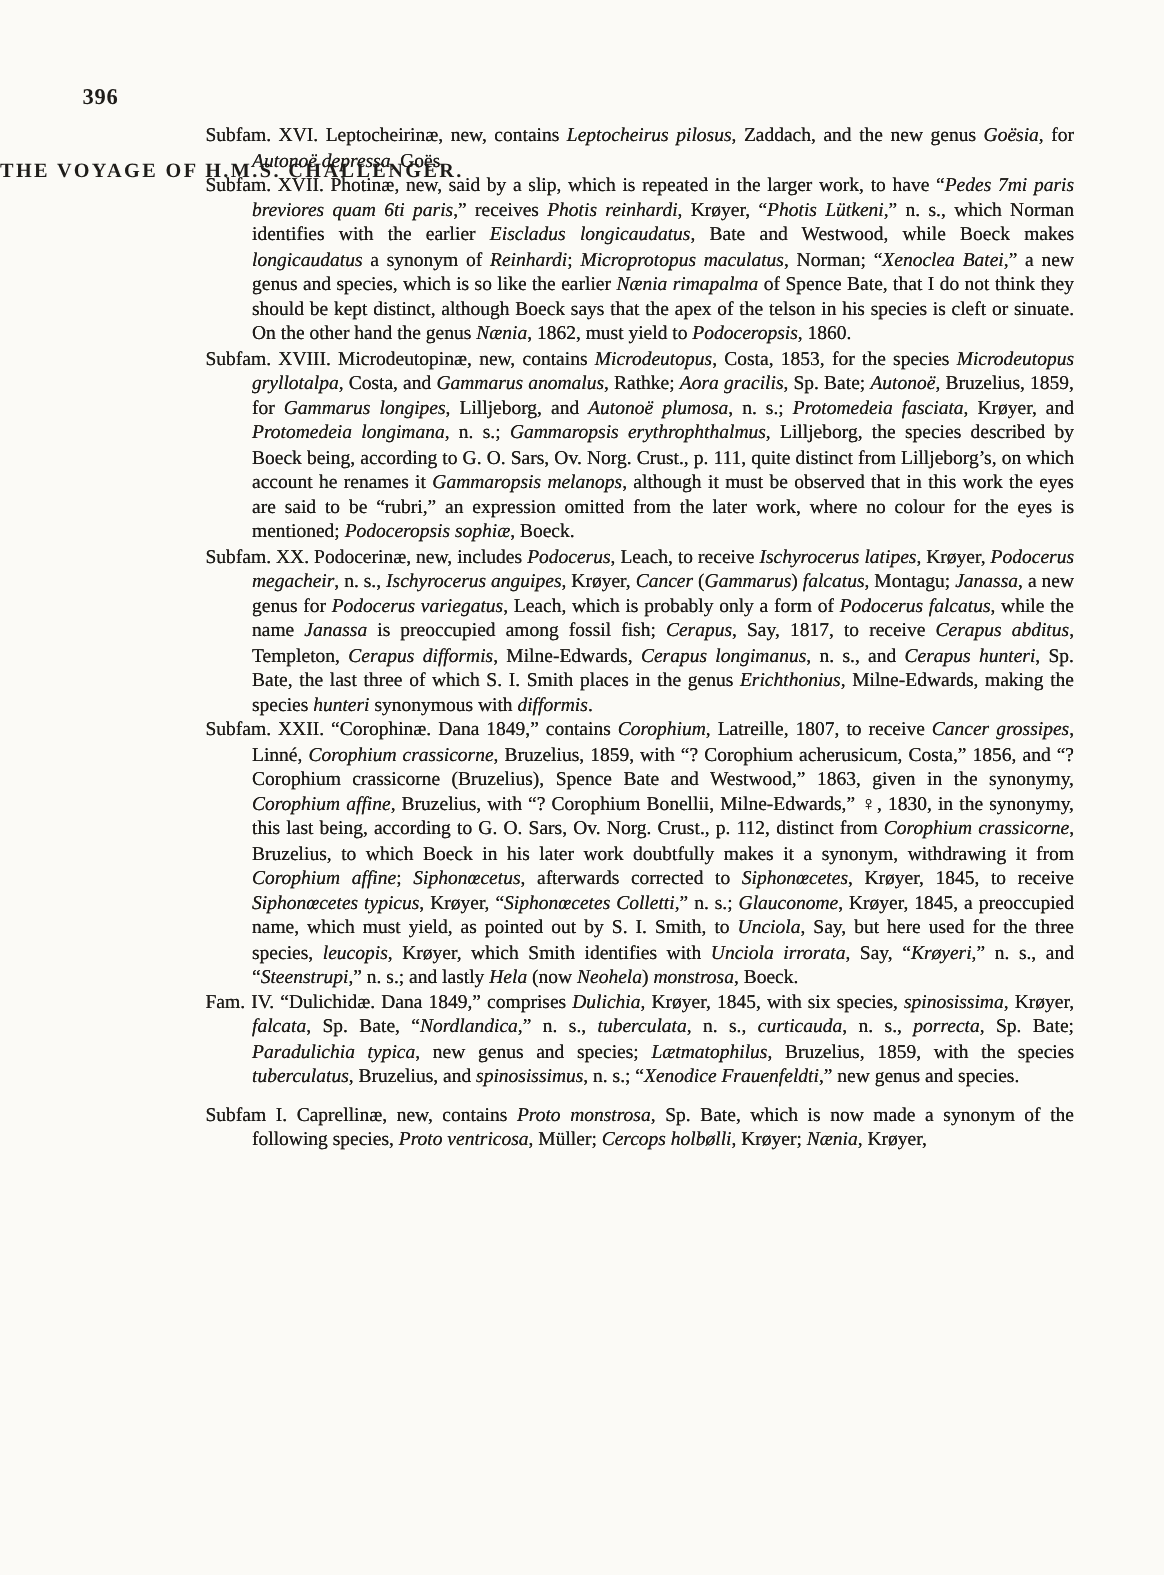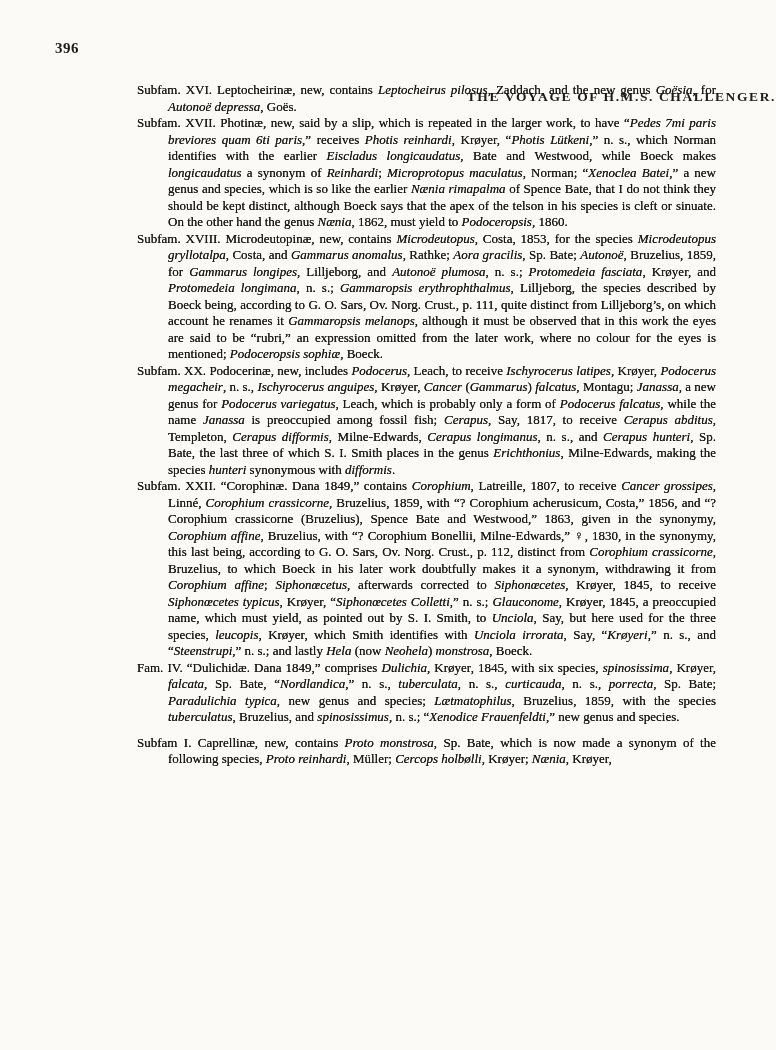--- a/index.html
+++ b/index.html
@@ -13,24 +13,24 @@
     height: 1050px;
     margin: 0 auto;
     background: var(--paper, #fbfaf6);
     color: var(--ink, #1e1c19);
     font-family: "Liberation Serif", "DejaVu Serif", serif;
     overflow: hidden;
     box-sizing: border-box;
   }
   .running-head {
     position: absolute;
-    top: 41px;
+    top: 58px;
     left: 0;
     right: 0;
-    text-align: right;
+    text-align: left;
     font-size: 13.5px;
     letter-spacing: 1.6px;
     font-weight: bold;
     color: var(--ink, #1e1c19);
   }
   .page-number {
     position: absolute;
     left: 55px;
     top: -1px;
     font-size: 15px;
@@ -73,16 +73,16 @@
     <span class="head-title">THE VOYAGE OF H.M.S. CHALLENGER.</span>
   </div>
 
   <div class="body-text">
     <p class="para">Subfam. XVI. Leptocheirinæ, new, contains <i>Leptocheirus pilosus</i>, Zaddach, and the new genus <i>Goësia</i>, for <i>Autonoë depressa</i>, Goës.</p>
     <p class="para">Subfam. XVII. Photinæ, new, said by a slip, which is repeated in the larger work, to have “<i>Pedes 7mi paris breviores quam 6ti paris</i>,” receives <i>Photis reinhardi</i>, Krøyer, “<i>Photis Lütkeni</i>,” n. s., which Norman identifies with the earlier <i>Eiscladus longicaudatus</i>, Bate and Westwood, while Boeck makes <i>longicaudatus</i> a synonym of <i>Reinhardi</i>; <i>Microprotopus maculatus</i>, Norman; “<i>Xenoclea Batei</i>,” a new genus and species, which is so like the earlier <i>Nænia rimapalma</i> of Spence Bate, that I do not think they should be kept distinct, although Boeck says that the apex of the telson in his species is cleft or sinuate. On the other hand the genus <i>Nænia</i>, 1862, must yield to <i>Podoceropsis</i>, 1860.</p>
     <p class="para">Subfam. XVIII. Microdeutopinæ, new, contains <i>Microdeutopus</i>, Costa, 1853, for the species <i>Microdeutopus gryllotalpa</i>, Costa, and <i>Gammarus anomalus</i>, Rathke; <i>Aora gracilis</i>, Sp. Bate; <i>Autonoë</i>, Bruzelius, 1859, for <i>Gammarus longipes</i>, Lilljeborg, and <i>Autonoë plumosa</i>, n. s.; <i>Protomedeia fasciata</i>, Krøyer, and <i>Protomedeia longimana</i>, n. s.; <i>Gammaropsis erythrophthalmus</i>, Lilljeborg, the species described by Boeck being, according to G. O. Sars, Ov. Norg. Crust., p. 111, quite distinct from Lilljeborg’s, on which account he renames it <i>Gammaropsis melanops</i>, although it must be observed that in this work the eyes are said to be “rubri,” an expression omitted from the later work, where no colour for the eyes is mentioned; <i>Podoceropsis sophiæ</i>, Boeck.</p>
     <p class="para">Subfam. XX. Podocerinæ, new, includes <i>Podocerus</i>, Leach, to receive <i>Ischyrocerus latipes</i>, Krøyer, <i>Podocerus megacheir</i>, n. s., <i>Ischyrocerus anguipes</i>, Krøyer, <i>Cancer</i> (<i>Gammarus</i>) <i>falcatus</i>, Montagu; <i>Janassa</i>, a new genus for <i>Podocerus variegatus</i>, Leach, which is probably only a form of <i>Podocerus falcatus</i>, while the name <i>Janassa</i> is preoccupied among fossil fish; <i>Cerapus</i>, Say, 1817, to receive <i>Cerapus abditus</i>, Templeton, <i>Cerapus difformis</i>, Milne-Edwards, <i>Cerapus longimanus</i>, n. s., and <i>Cerapus hunteri</i>, Sp. Bate, the last three of which S. I. Smith places in the genus <i>Erichthonius</i>, Milne-Edwards, making the species <i>hunteri</i> synonymous with <i>difformis</i>.</p>
     <p class="para">Subfam. XXII. “Corophinæ. Dana 1849,” contains <i>Corophium</i>, Latreille, 1807, to receive <i>Cancer grossipes</i>, Linné, <i>Corophium crassicorne</i>, Bruzelius, 1859, with “? Corophium acherusicum, Costa,” 1856, and “? Corophium crassicorne (Bruzelius), Spence Bate and Westwood,” 1863, given in the synonymy, <i>Corophium affine</i>, Bruzelius, with “? Corophium Bonellii, Milne-Edwards,” ♀, 1830, in the synonymy, this last being, according to G. O. Sars, Ov. Norg. Crust., p. 112, distinct from <i>Corophium crassicorne</i>, Bruzelius, to which Boeck in his later work doubtfully makes it a synonym, withdrawing it from <i>Corophium affine</i>; <i>Siphonœcetus</i>, afterwards corrected to <i>Siphonœcetes</i>, Krøyer, 1845, to receive <i>Siphonœcetes typicus</i>, Krøyer, “<i>Siphonœcetes Colletti</i>,” n. s.; <i>Glauconome</i>, Krøyer, 1845, a preoccupied name, which must yield, as pointed out by S. I. Smith, to <i>Unciola</i>, Say, but here used for the three species, <i>leucopis</i>, Krøyer, which Smith identifies with <i>Unciola irrorata</i>, Say, “<i>Krøyeri</i>,” n. s., and “<i>Steenstrupi</i>,” n. s.; and lastly <i>Hela</i> (now <i>Neohela</i>) <i>monstrosa</i>, Boeck.</p>
     <p class="para">Fam. IV. “Dulichidæ. Dana 1849,” comprises <i>Dulichia</i>, Krøyer, 1845, with six species, <i>spinosissima</i>, Krøyer, <i>falcata</i>, Sp. Bate, “<i>Nordlandica</i>,” n. s., <i>tuberculata</i>, n. s., <i>curticauda</i>, n. s., <i>porrecta</i>, Sp. Bate; <i>Paradulichia typica</i>, new genus and species; <i>Lætmatophilus</i>, Bruzelius, 1859, with the species <i>tuberculatus</i>, Bruzelius, and <i>spinosissimus</i>, n. s.; “<i>Xenodice Frauenfeldti</i>,” new genus and species.</p>
-    <p class="para spaced">Subfam I. Caprellinæ, new, contains <i>Proto monstrosa</i>, Sp. Bate, which is now made a synonym of the following species, <i>Proto reinhardi</i>, Müller; <i>Cercops holbølli</i>, Krøyer; <i>Nænia</i>, Krøyer,</p>
+    <p class="para spaced">Subfam I. Caprellinæ, new, contains <i>Proto monstrosa</i>, Sp. Bate, which is now made a synonym of the following species, <i>Proto ventricosa</i>, Müller; <i>Cercops holbølli</i>, Krøyer; <i>Nænia</i>, Krøyer,</p>
   </div>
 
 </div>
 
 </body></html>

